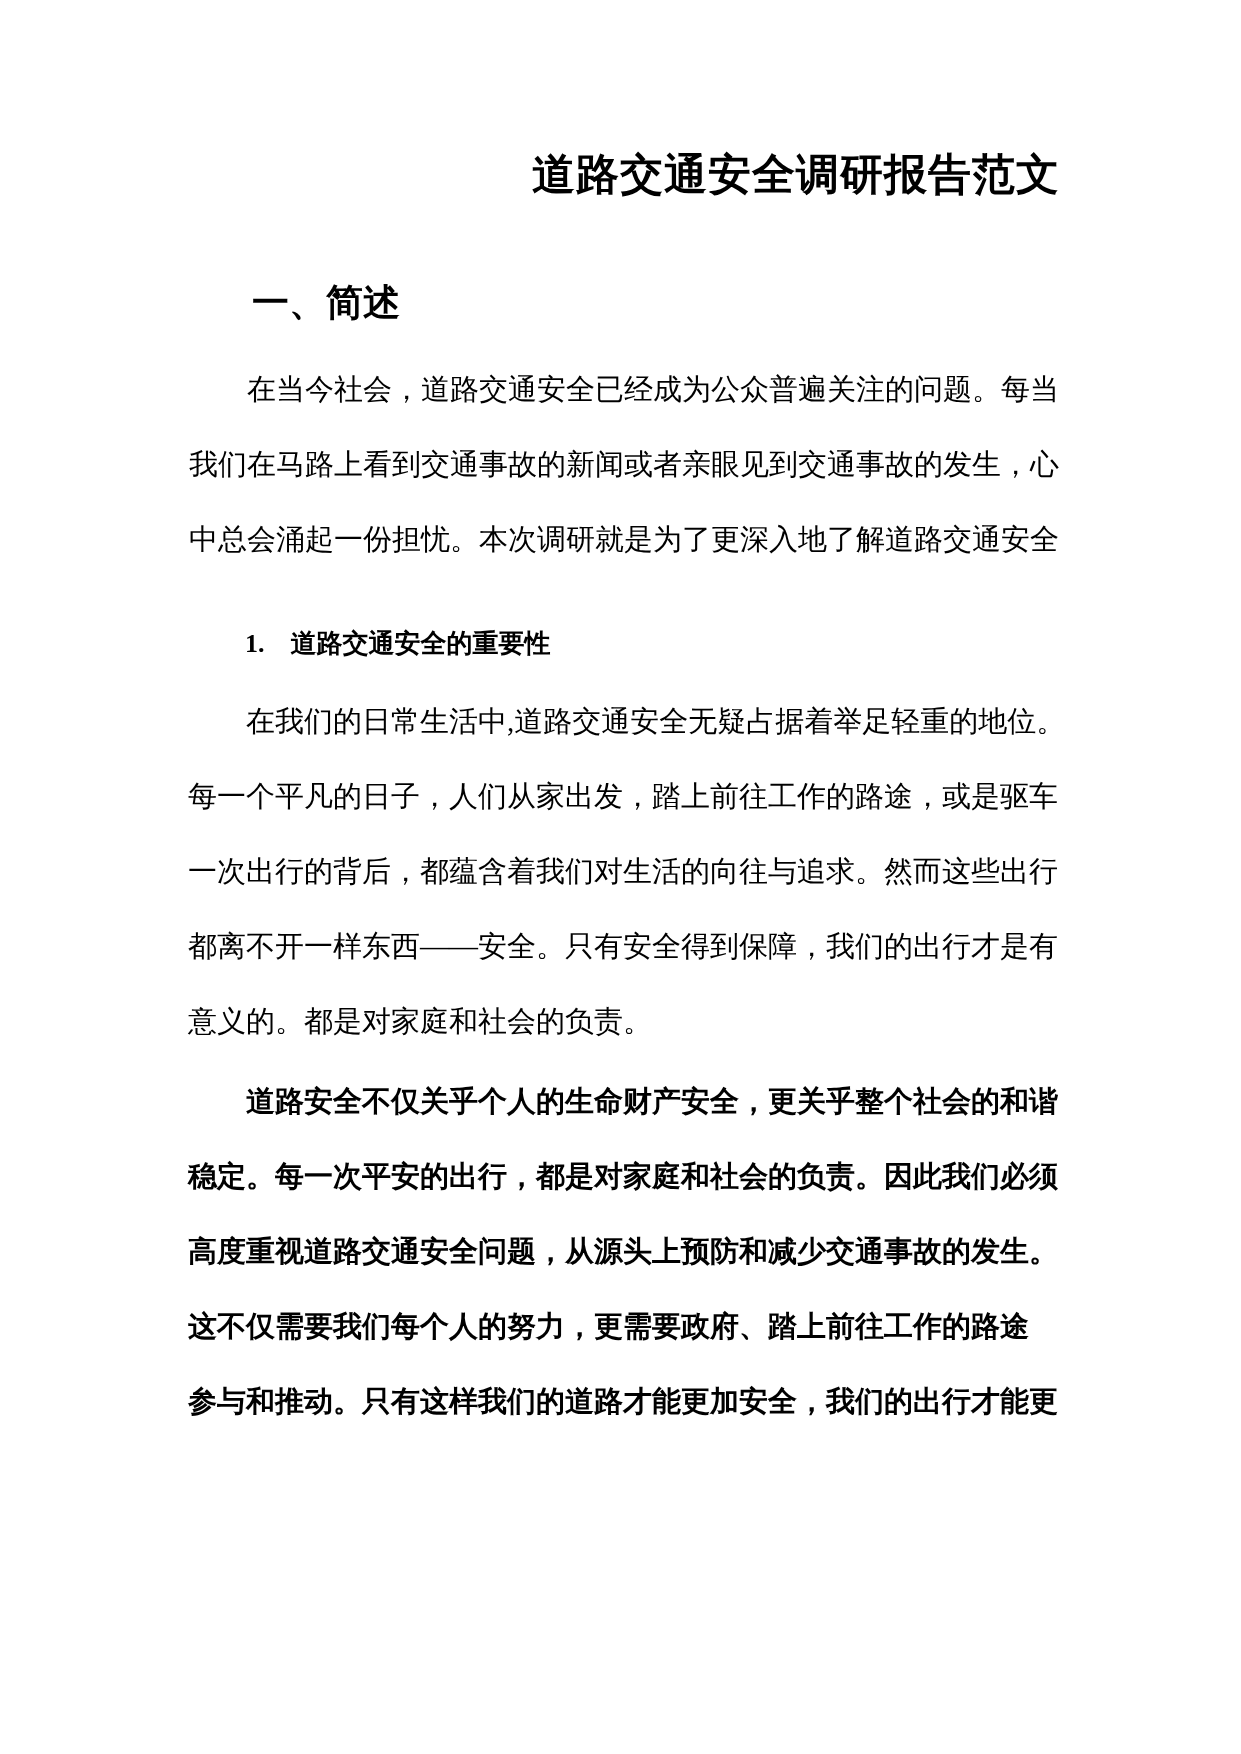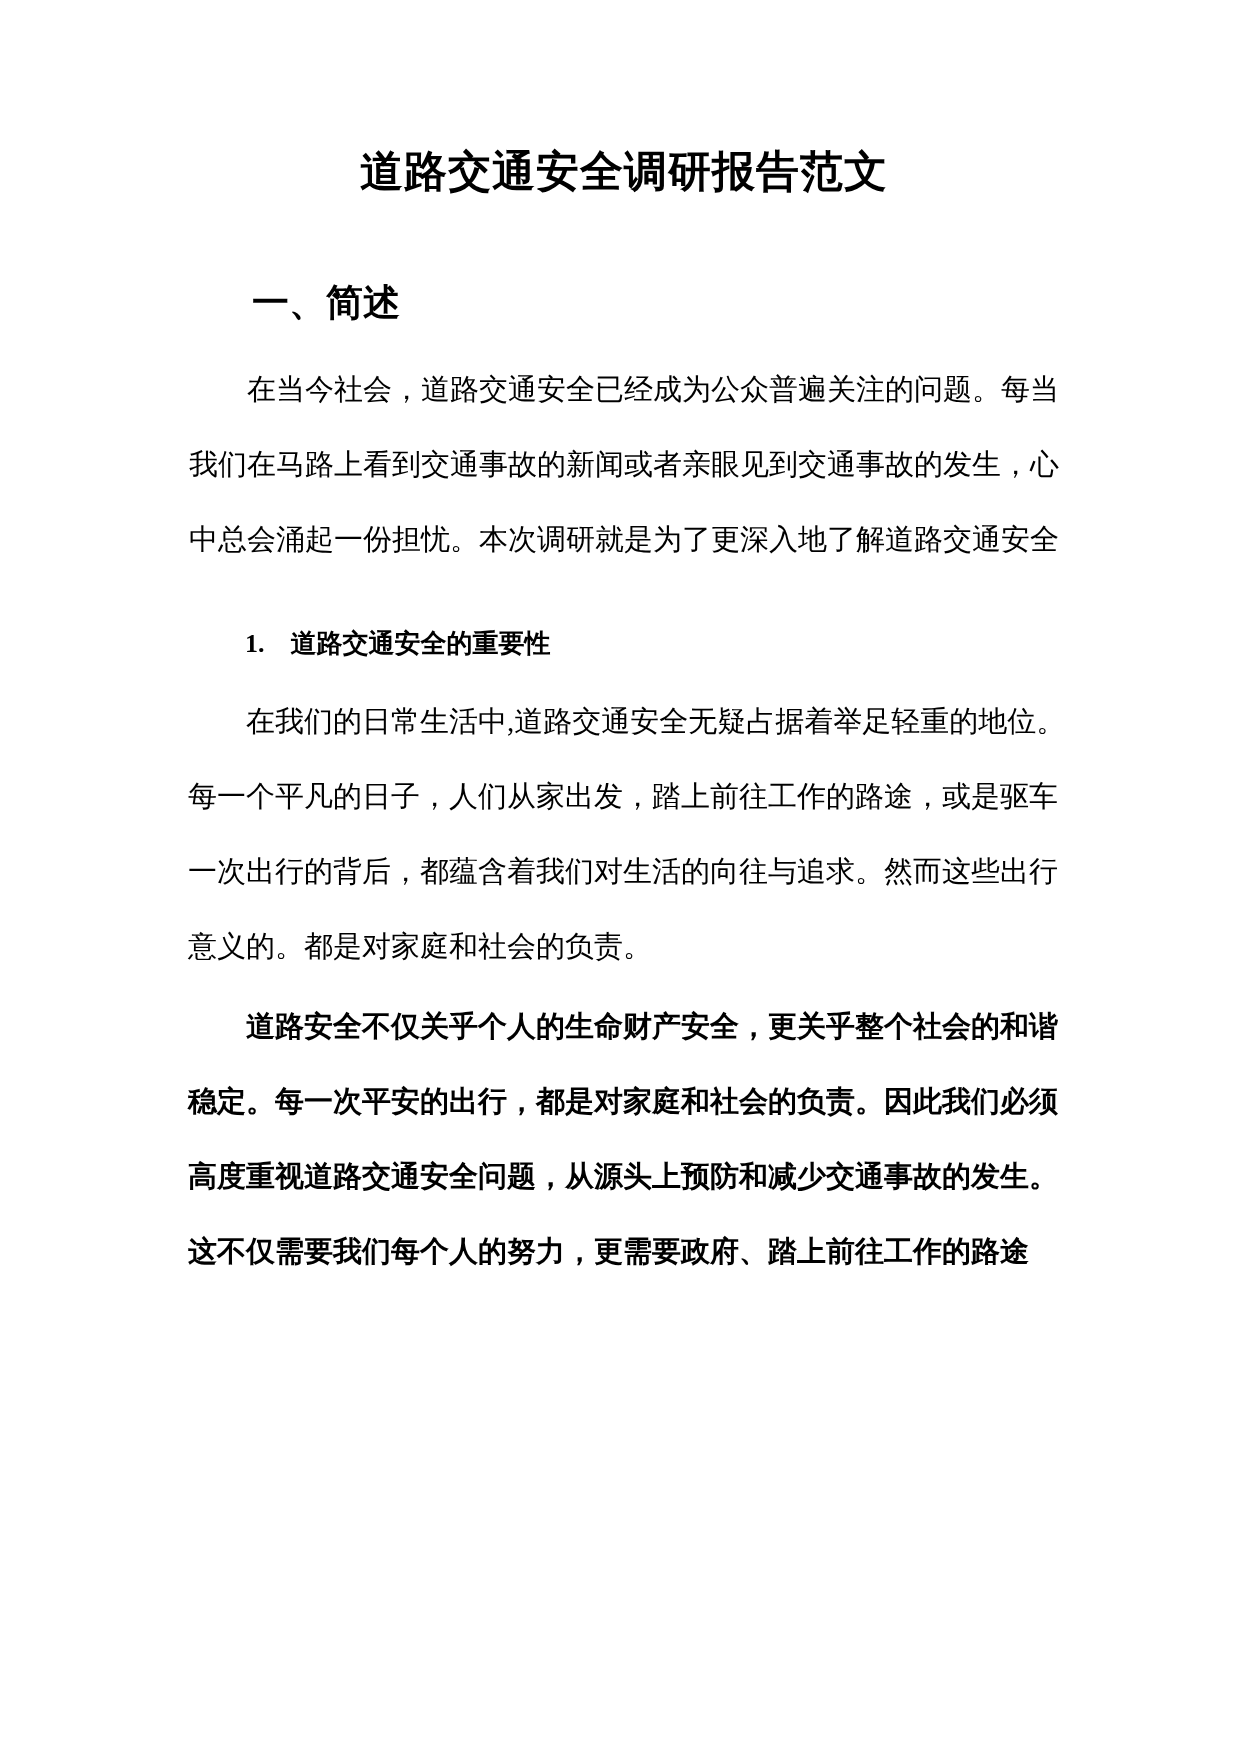--- a/index.html
+++ b/index.html
@@ -15,24 +15,23 @@
     color: #000000;
     font-family: "Liberation Serif", "DejaVu Serif", serif;
     overflow: hidden;
     box-sizing: border-box;
     padding: 137px 181px 0 188px;
   }
   .doc-title {
     font-size: 43px;
     font-weight: bold;
     line-height: 75px;
-    text-align: center;
+    text-align: right;
     letter-spacing: 1px;
     white-space: nowrap;
-    font-family: Liberation Mono, monospace;
   }
   .h1 {
     margin-top: 53px;
     font-size: 37px;
     font-weight: bold;
     line-height: 75px;
     padding-left: 64px;
     white-space: nowrap;
   }
   .h2 {
@@ -79,23 +78,25 @@
   </div>
 
   <div class="h2">
     <span class="num">1.</span><span>道路交通安全的重要性</span>
   </div>
 
   <div class="para p2">
     <span class="line indent">在我们的日常生活中,道路交通安全无疑占据着举足轻重的地位。</span>
     <span class="line">每一个平凡的日子，人们从家出发，踏上前往工作的路途，或是驱车</span>
     <span class="line">一次出行的背后，都蕴含着我们对生活的向往与追求。然而这些出行</span>
+    <span class="line">都离不开一样东西——安全。只有安全得到保障，我们的出行才是有</span>
     <span class="line">意义的。都是对家庭和社会的负责。</span>
   </div>
 
   <div class="para p3">
     <span class="line indent">道路安全不仅关乎个人的生命财产安全，更关乎整个社会的和谐</span>
     <span class="line">稳定。每一次平安的出行，都是对家庭和社会的负责。因此我们必须</span>
     <span class="line">高度重视道路交通安全问题，从源头上预防和减少交通事故的发生。</span>
     <span class="line">这不仅需要我们每个人的努力，更需要政府、踏上前往工作的路途</span>
+    <span class="line">参与和推动。只有这样我们的道路才能更加安全，我们的出行才能更</span>
   </div>
 
 </div>
 
 </body></html>

